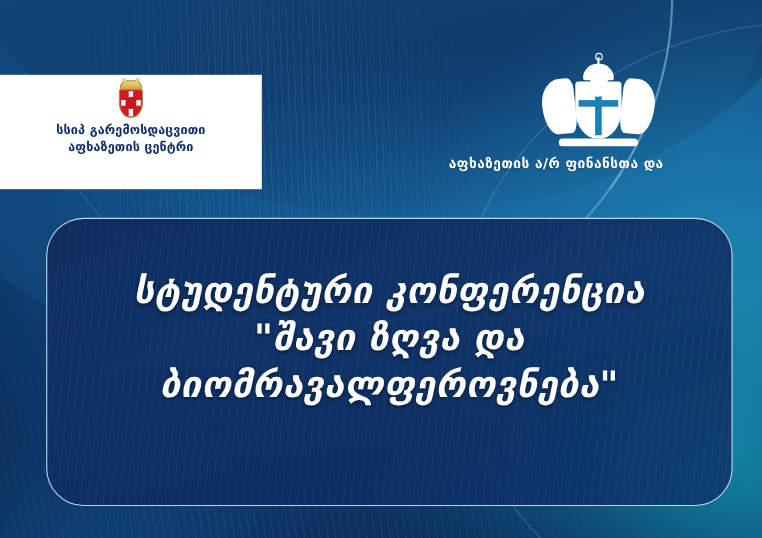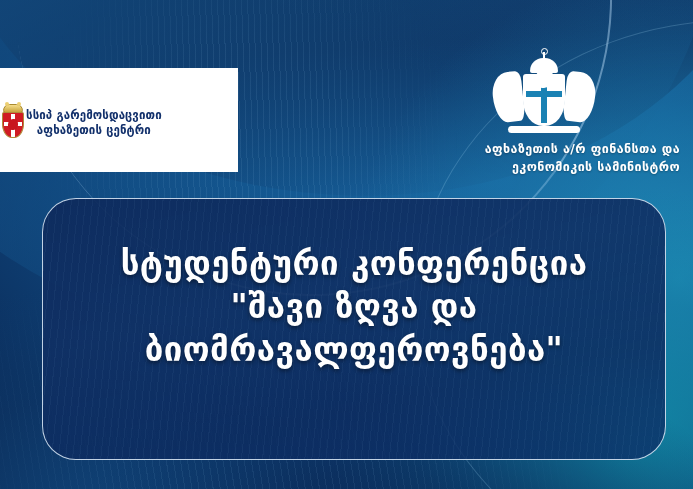--- a/index.html
+++ b/index.html
@@ -144,21 +144,21 @@
 
   
   .logo-card {
     position: absolute;
     left: 0;
     top: 68px;
     width: 238px;
     height: 104px;
     background: #ffffff;
     display: flex;
-    flex-direction: row;
+    flex-direction: column;
     align-items: center;
     justify-content: flex-start;
     padding-top: 5px;
     box-sizing: border-box;
   }
   .gov-shield {
     width: 26px;
     height: 36px;
     position: relative;
     margin-bottom: 2px;
@@ -236,21 +236,21 @@
     letter-spacing: 0.1px;
   }
   .logo-card-text span { display: block; white-space: nowrap; }
 
   
   .ministry {
     position: absolute;
     left: 408px;
     top: 58px;
     width: 272px;
-    text-align: right;
+    text-align: left;
   }
   .ministry-emblem {
     position: relative;
     width: 118px;
     height: 76px;
     margin: 0 auto 6px;
   }
   .m-shield {
     position: absolute;
     left: 50%;
@@ -399,21 +399,21 @@
     z-index: 2;
     text-align: center;
     color: #ffffff;
     font-weight: bold;
     font-size: 33px;
     line-height: 1.30;
     letter-spacing: 0.4px;
     text-shadow: 0 2px 4px rgba(0,0,0,0.45);
     padding: 0 14px;
   }
-  .title-text span { display: block; white-space: nowrap; }
+  .title-text span { display: block; white-space: nowrap; font-style: italic; }
 </style>
 </head>
 <body>
 
 <div id="poster">
 
   <div class="bg-base"></div>
   <div class="bg-topdark"></div>
   <div class="swoosh sw-1"></div>
   <div class="swoosh sw-2"></div>
@@ -445,21 +445,20 @@
     <div class="ministry-emblem">
       <div class="m-lion left"></div>
       <div class="m-lion right"></div>
       <div class="m-crown"></div>
       <div class="m-shield"></div>
       <div class="m-horse"></div>
       <div class="m-base"></div>
     </div>
     <div class="ministry-text">
       <span>აფხაზეთის ა/რ ფინანსთა და</span>
-      <span>ეკონომიკის სამინისტრო</span>
     </div>
   </div>
 
   <div class="title-panel">
     <div class="title-text">
       <span>სტუდენტური კონფერენცია</span>
       <span>"შავი ზღვა და</span>
       <span>ბიომრავალფეროვნება"</span>
     </div>
   </div>

